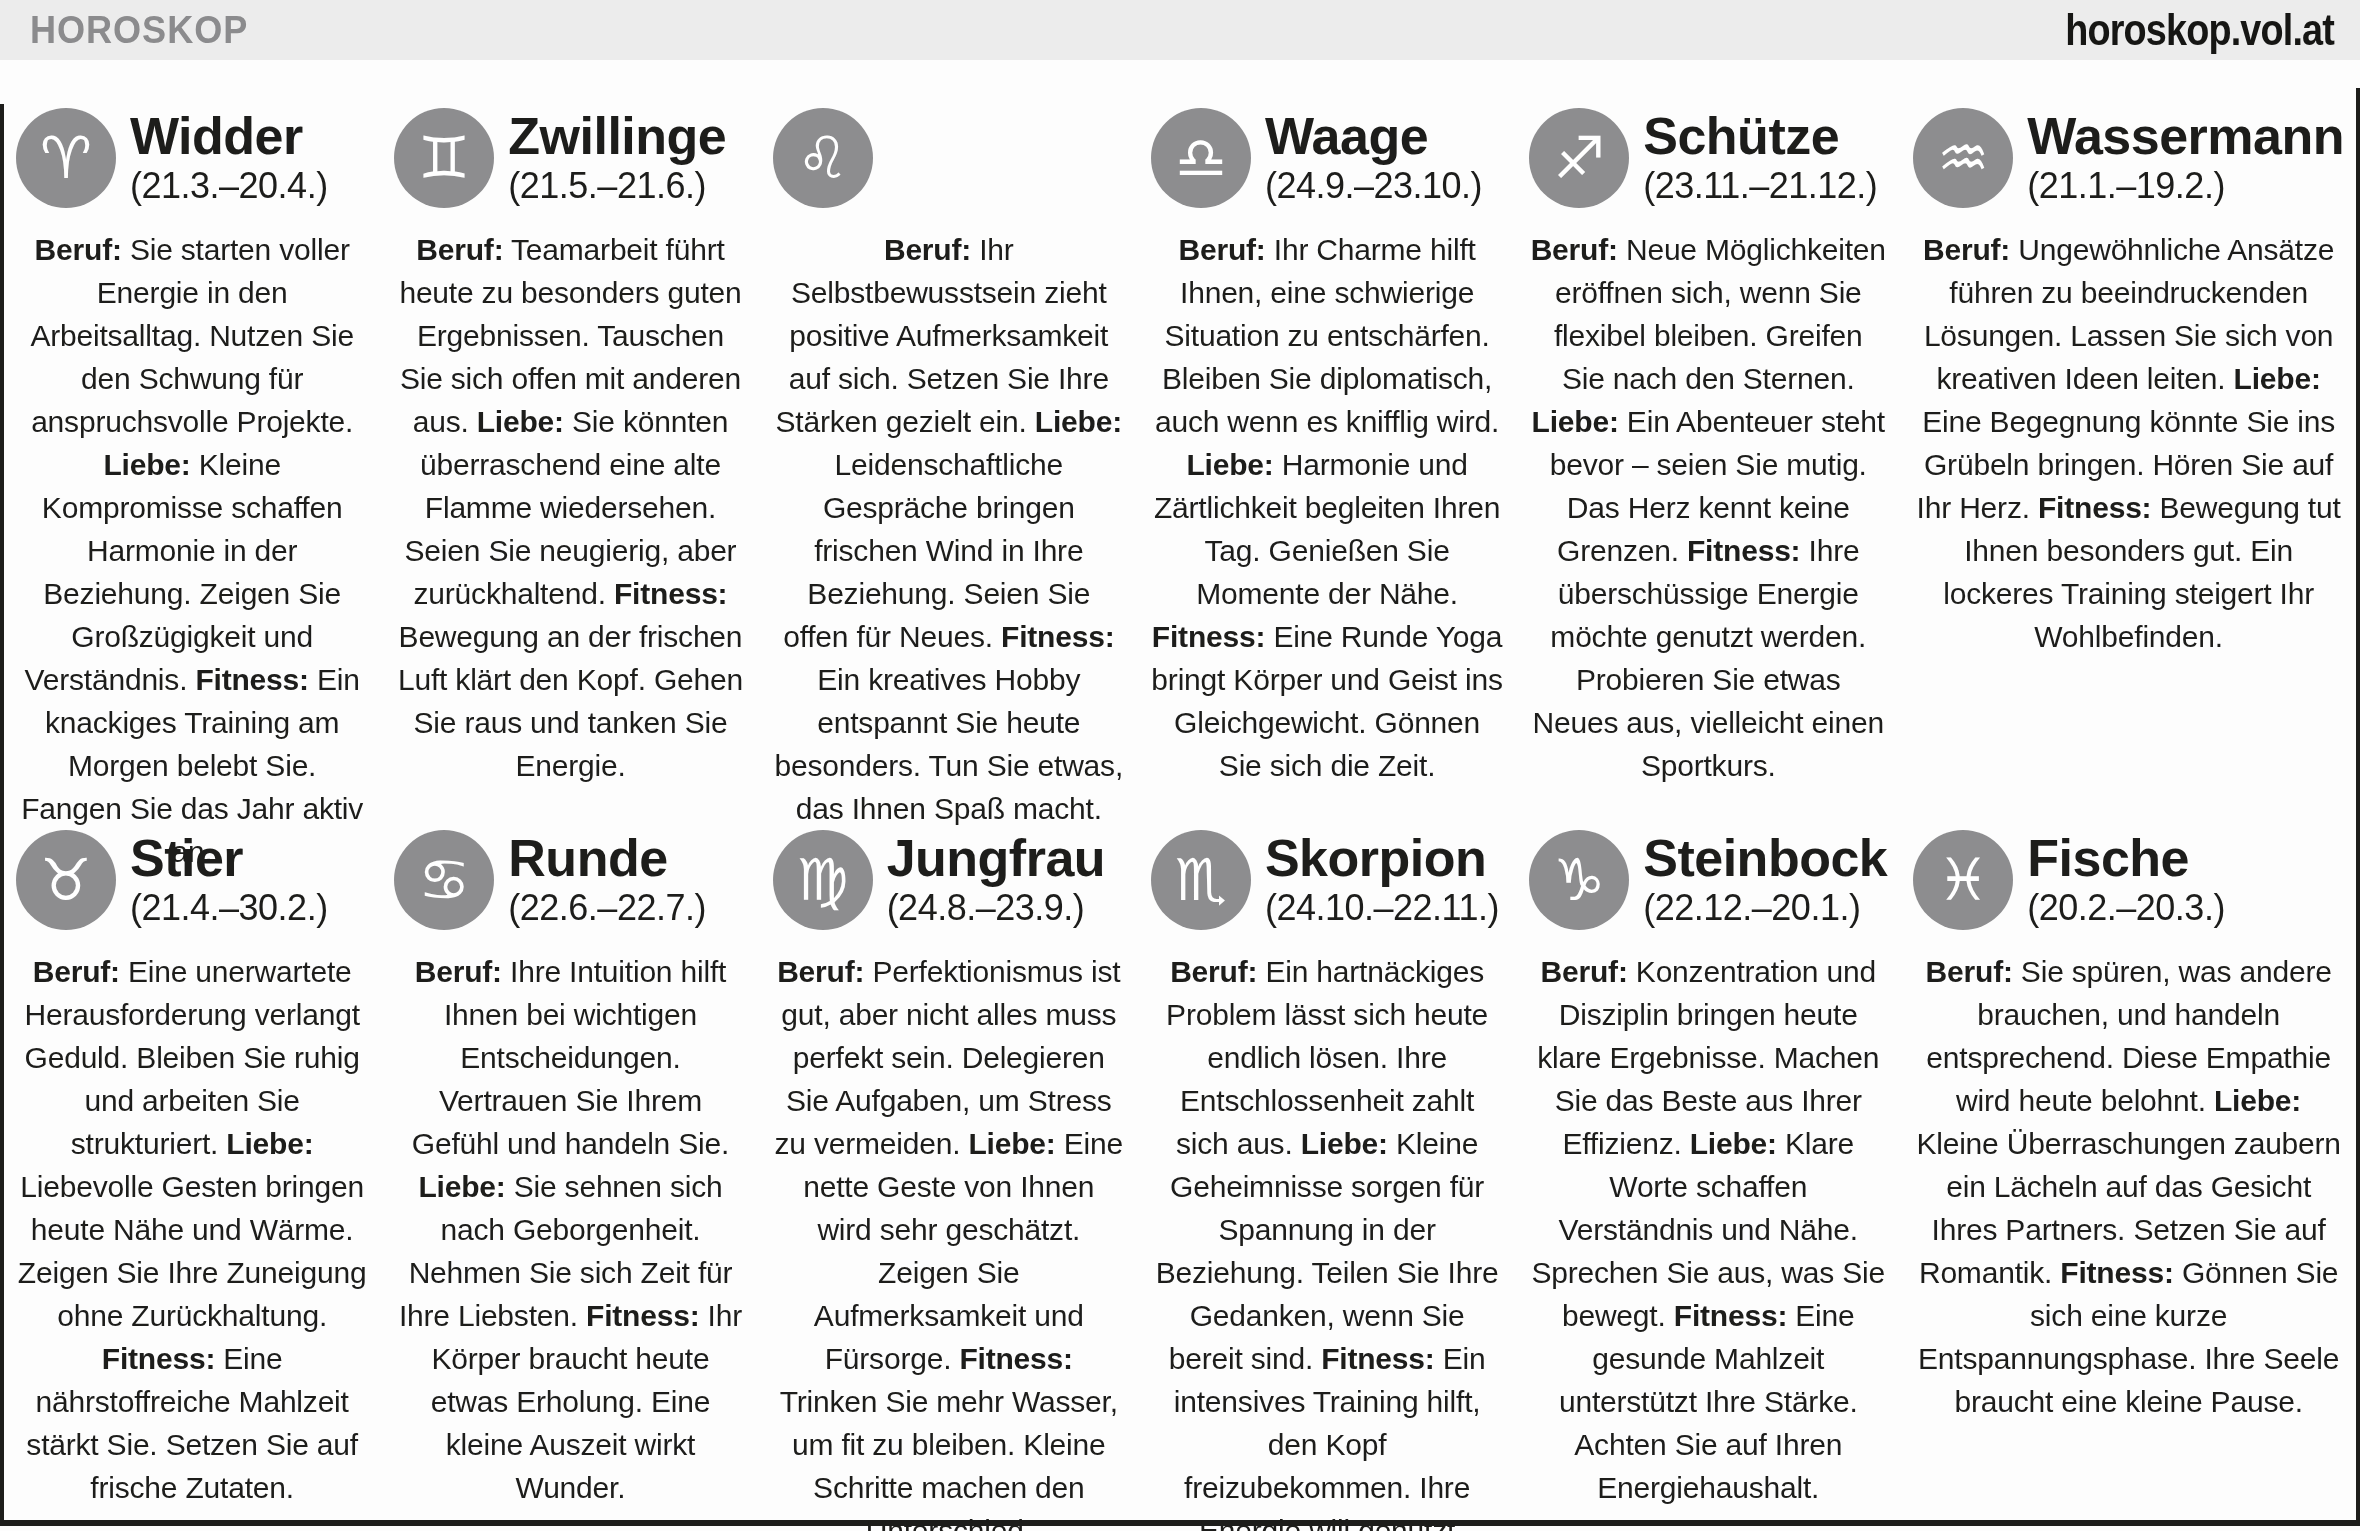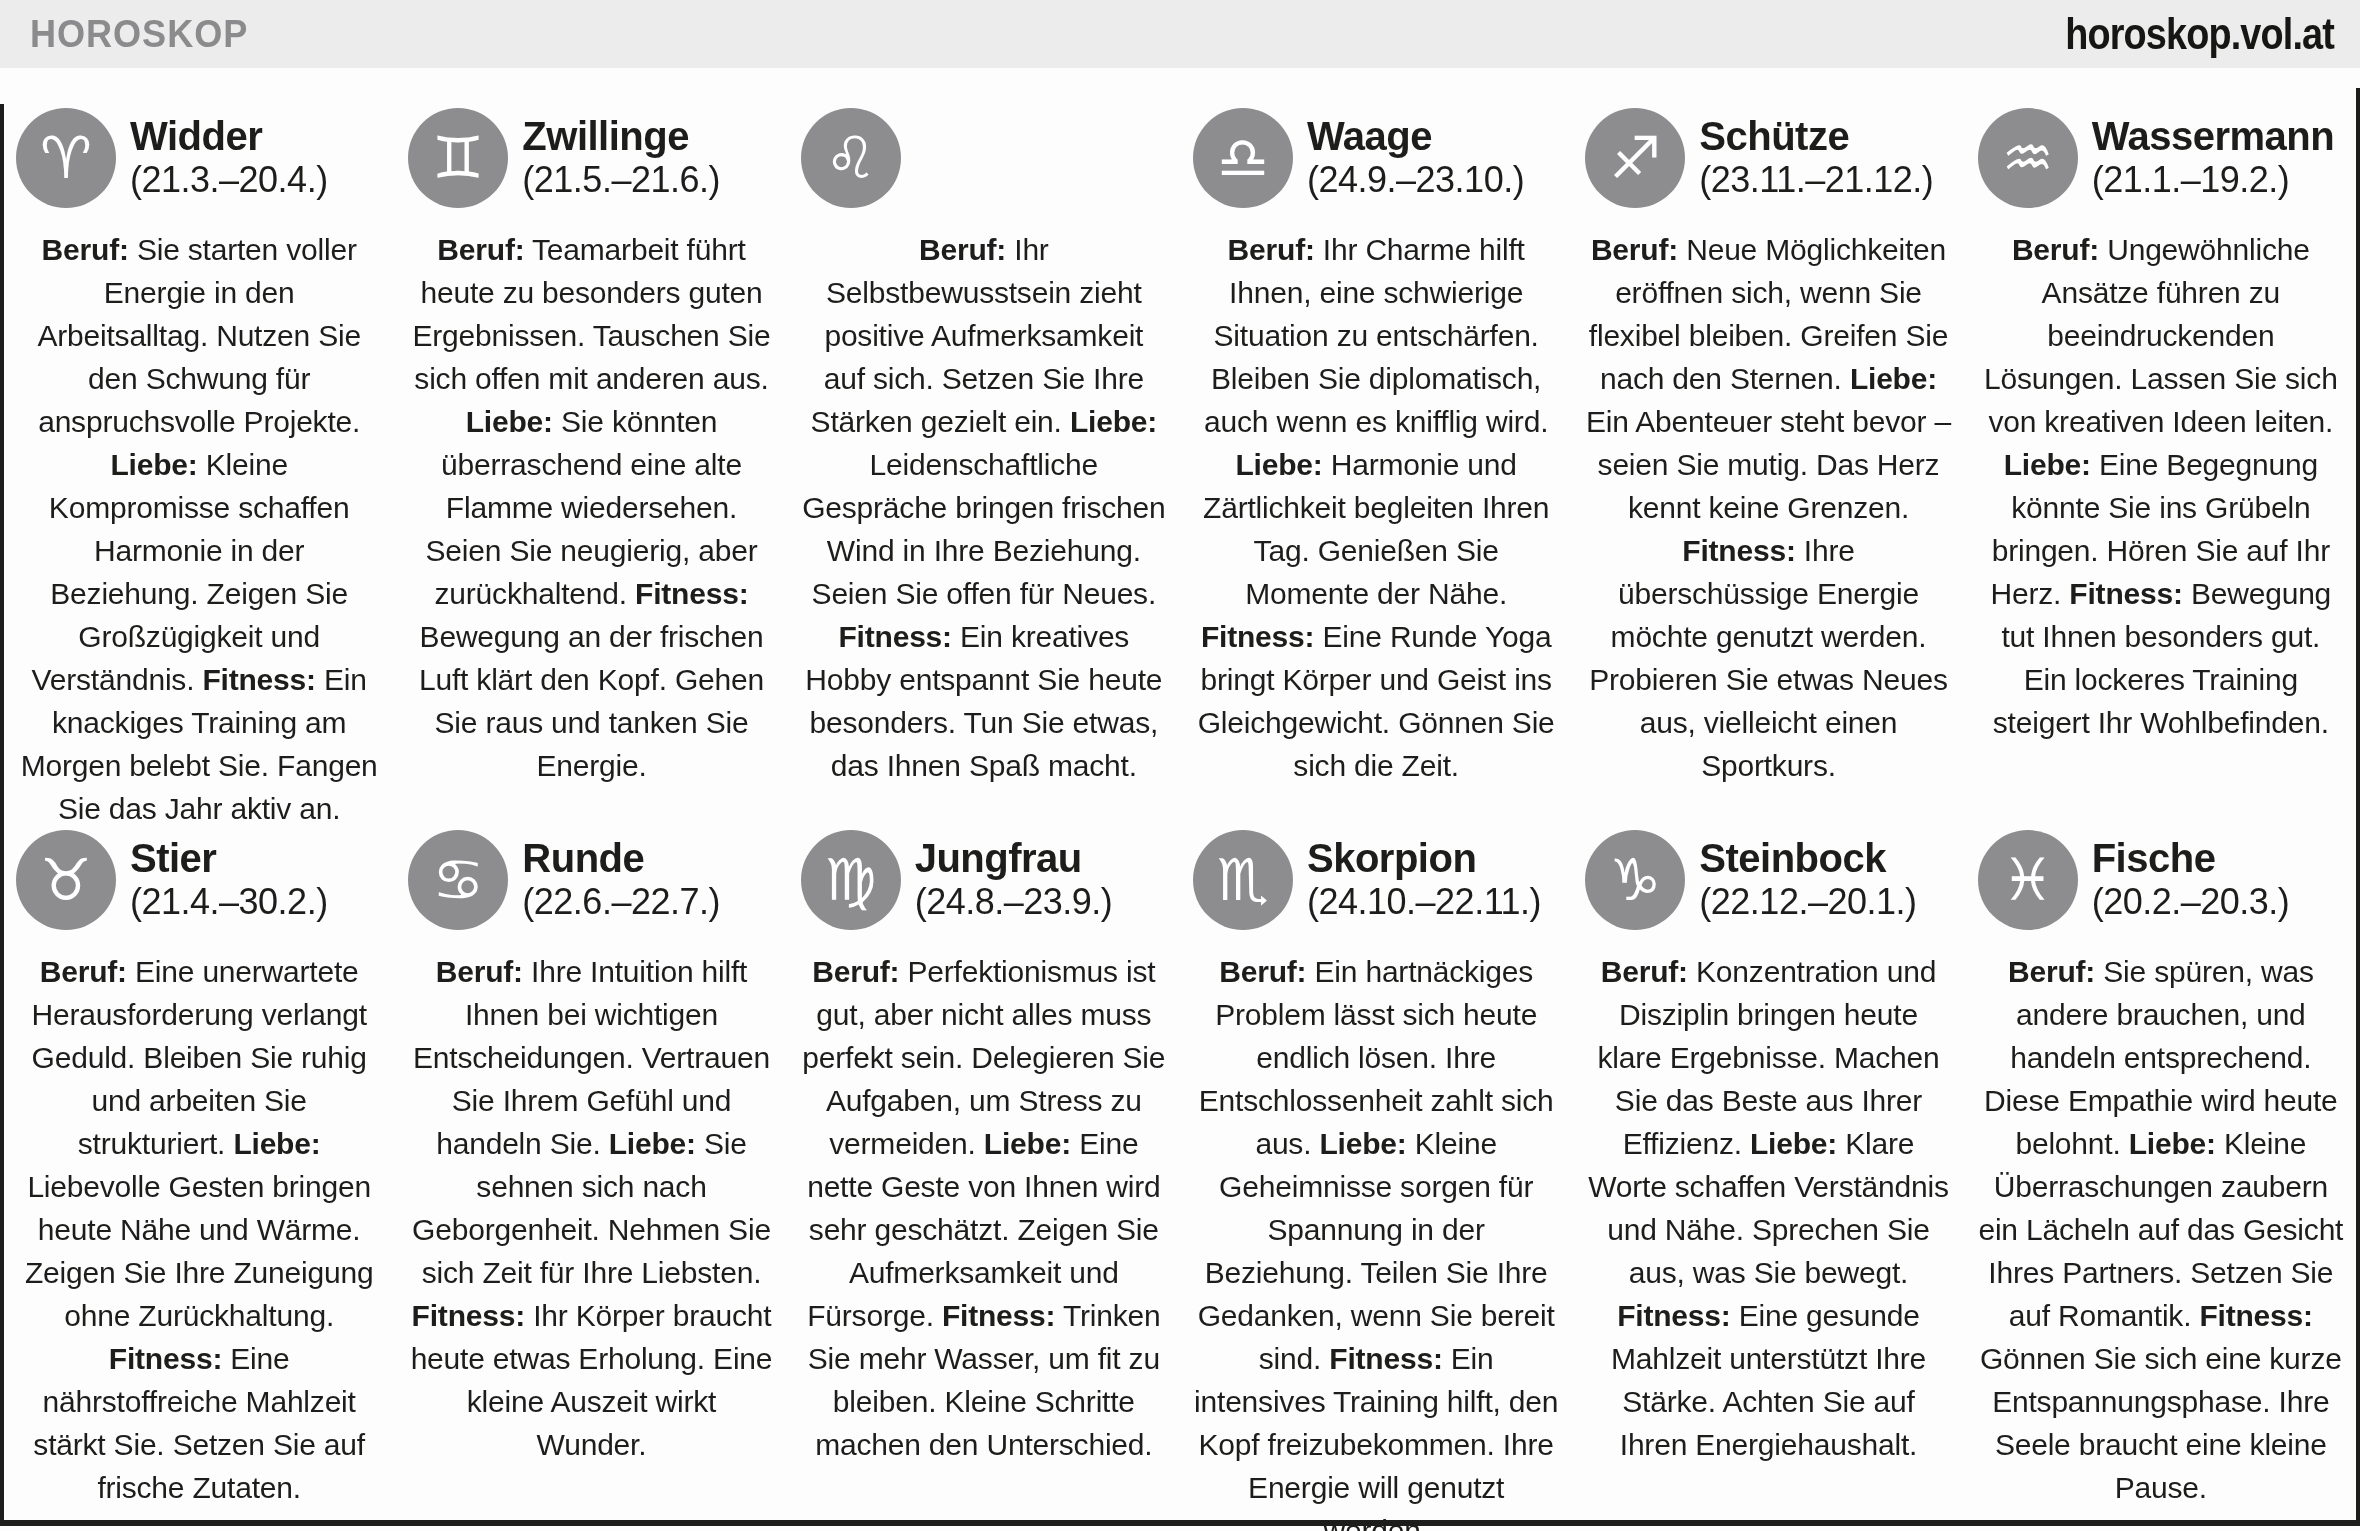--- a/index.html
+++ b/index.html
@@ -12,21 +12,21 @@
   html,body{width:2360px;height:1531px;}
   body{
     position:relative;
     background:#fdfdfd;
     font-family:"Liberation Sans",sans-serif;
     color:var(--text);
     overflow:hidden;
   }
   
   .masthead{
-    position:absolute;left:0;top:0;right:0;height:68px;
+    position:absolute;left:0;top:0;right:0;height:60px;
     background:var(--header-bg);
     display:flex;align-items:center;justify-content:space-between;
     padding:0 26px 0 30px;
   }
   .masthead .title{
     font-size:38px;font-weight:bold;color:var(--header-title);
     letter-spacing:1px;transform:scaleX(.95);transform-origin:0 50%;
   }
   .masthead .site{
     font-size:45px;font-weight:bold;color:#161614;
@@ -52,21 +52,21 @@
   .badge{
     flex:0 0 auto;width:100px;height:100px;border-radius:50%;
     background:var(--icon-circle);
     display:flex;align-items:center;justify-content:center;
   }
   .badge .glyph{
     font-family:"DejaVu Sans",sans-serif;
     font-size:58px;line-height:1;color:#fff;
   }
   .head-text{display:flex;flex-direction:column;justify-content:center;}
-  .sign-name{font-size:40px;font-weight:bold;line-height:1.08;letter-spacing:-.5px;}
+  .sign-name{font-size:52px;font-weight:bold;line-height:1.08;letter-spacing:-.5px;}
   .sign-dates{font-size:36px;line-height:1.2;letter-spacing:-.5px;}
   .sign-body{
     font-size:30px;line-height:43px;
     letter-spacing:-.2px;
     text-align:center;
   }
   .sign-body b{font-weight:bold;}
 </style>
 </head>
 <body>

